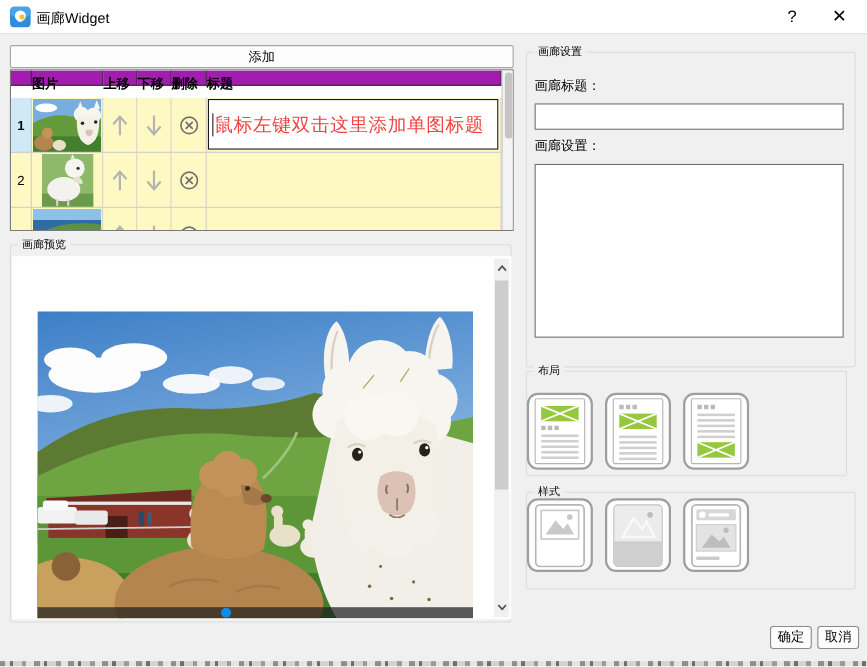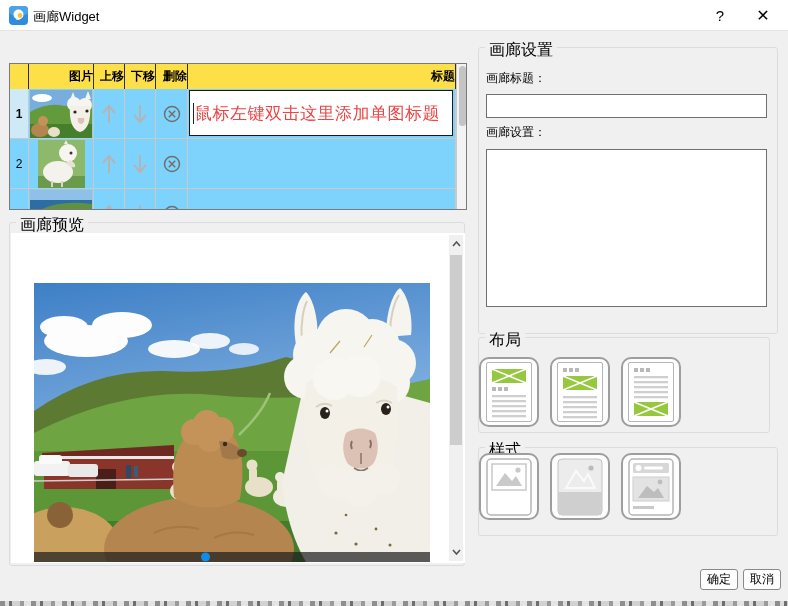--- a/index.html
+++ b/index.html
@@ -12,33 +12,33 @@
   .titlebar{position:absolute;left:0;top:0;width:788px;height:31px;background:#ffffff;border-bottom:1px solid #e3e3e3;}
   .appicon{position:absolute;left:9px;top:6px;width:19px;height:19px;}
   .wtitle{position:absolute;left:33px;top:8px;font-size:13px;}
   .caption-btn{position:absolute;top:5px;width:30px;height:22px;text-align:center;font-size:15px;line-height:22px;cursor:default;}
   .help-btn{left:705px;}
   .close-btn{left:748px;font-size:16px;}
   
   .add-btn{position:absolute;left:9px;top:41px;width:458px;height:21px;background:#fdfdfd;border:1px solid #a5a5a5;border-radius:2px;font-size:12px;text-align:center;line-height:19px;}
   
   .table{position:absolute;left:9px;top:63px;width:458px;height:147px;border:1px solid #7a7a7a;background:#fff;overflow:hidden;}
-  .hcell{position:absolute;top:0;height:26px;background:#fde047;border-right:1px solid #2e2e2e;border-bottom:1px solid #2e2e2e;font-size:12px;font-weight:bold;text-align:right;line-height:24px;}
-  .cell{position:absolute;border-right:1px solid #c9c9c9;border-bottom:1px solid #c9c9c9;background:#7dd3fc;}
+  .hcell{position:absolute;top:0;height:14px;background:#a21caf;border-right:1px solid #2e2e2e;border-bottom:1px solid #2e2e2e;font-size:12px;font-weight:bold;text-align:left;line-height:24px;}
+  .cell{position:absolute;border-right:1px solid #c9c9c9;border-bottom:1px solid #c9c9c9;background:#fef9c3;}
   .numcell{font-size:12px;text-align:center;}
   .thumb{position:absolute;overflow:hidden;}
   .icon-btn{position:absolute;display:flex;align-items:center;justify-content:center;width:100%;height:100%;top:0;left:0;}
   .editor{position:absolute;left:1px;top:1px;right:2px;bottom:2px;border:1px solid #1a1a1a;background:#fff;display:flex;align-items:center;padding-left:3px;}
   .caret{width:1px;height:21px;background:#222;margin-right:1px;}
   .red-text{color:#ee4444;font-size:17px;white-space:nowrap;letter-spacing:0.5px;}
   .vscroll{position:absolute;top:0;bottom:0;background:#f3f3f3;border-left:1px solid #c9c9c9;}
   .vthumb{position:absolute;left:2px;width:7px;background:#c4c4c4;border-radius:4px;}
   
   .gb{position:absolute;border:1px solid #dcdcdc;border-radius:3px;}
-  .gb-label{position:absolute;top:-8px;left:6px;background:#f0f0f0;padding:0 4px;font-size:16px;}
+  .gb-label{position:absolute;top:-8px;left:6px;background:#f0f0f0;padding:0 4px;font-size:10px;}
   
   .preview-panel{position:absolute;left:1px;top:10px;width:454px;height:330px;background:#fff;}
   .photo{position:absolute;left:23px;top:50px;width:396px;height:279px;}
   .pv-scroll{position:absolute;right:2px;top:2px;width:14px;height:326px;background:#f0f0f0;}
   .pv-thumb{position:absolute;left:1px;width:12px;background:#cdcdcd;}
   .chev{position:absolute;left:2px;width:10px;height:10px;display:flex;align-items:center;justify-content:center;}
   
   .fld-label{position:absolute;font-size:12px;}
   .txt-input{position:absolute;border:1px solid #707070;background:#fff;font-size:12px;padding:2px 4px;font-family:inherit;}
   .txt-area{position:absolute;border:1px solid #707070;background:#fff;font-size:12px;padding:2px 4px;resize:none;font-family:inherit;}
@@ -60,20 +60,21 @@
       <rect x="0" y="0" width="19" height="9" rx="4" fill="#4aa3e8"></rect>
       <circle cx="9.5" cy="8.5" r="5" fill="#ffffff"></circle>
       <path d="M6.5,13.5 L9,11.5 L11,13.8 Z" fill="#ffffff"></path>
       <circle cx="11" cy="9.5" r="2.4" fill="#f5c33b"></circle>
     </svg>
     <span class="wtitle">画廊Widget</span>
     <div class="caption-btn help-btn">?</div>
     <div class="caption-btn close-btn">✕</div>
   </div>
 
+  <div class="add-btn">添加</div>
 
   <div class="table">
 
     <div class="hcell" style="left:0;width:19px;"></div>
     <div class="hcell" style="left:19px;width:65px;">图片</div>
     <div class="hcell" style="left:84px;width:31px;">上移</div>
     <div class="hcell" style="left:115px;width:31px;">下移</div>
     <div class="hcell" style="left:146px;width:32px;">删除</div>
     <div class="hcell" style="left:178px;width:268px;">标题</div>
 

